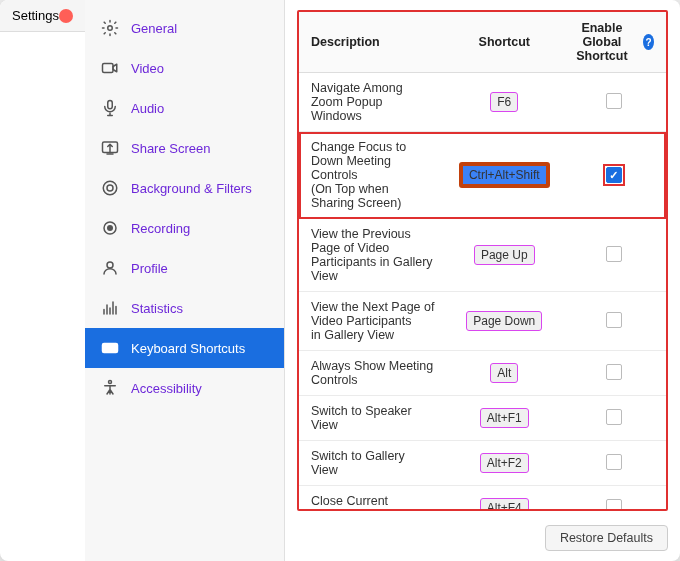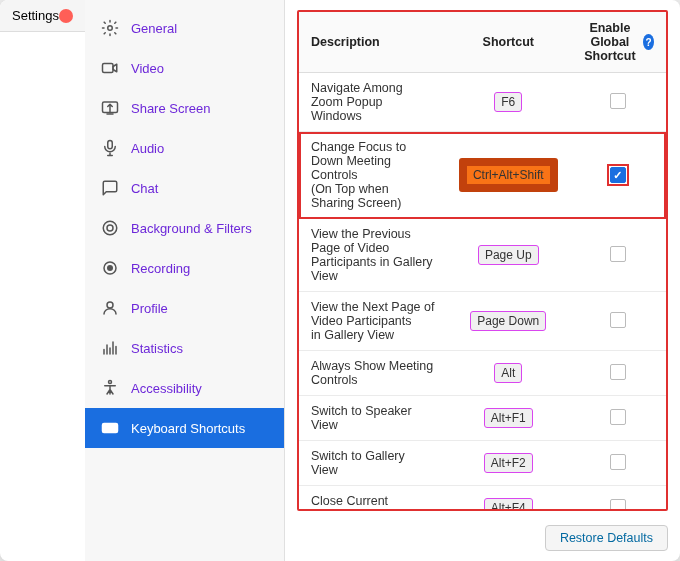--- a/index.html
+++ b/index.html
@@ -136,22 +136,22 @@
     .shortcut-badge {
       background: #f0f0f0;
       border: 1px solid #d946ef;
       border-radius: 3px;
       padding: 2px 6px;
       font-size: 12px;
       color: #333;
       display: inline-block;
     }
     .shortcut-badge.highlighted {
-      border: 8px solid #c2410c;
-      background: #f97316;
+      border: 4px solid #c2410c;
+      background: #3b82f6;
     }
     .checkbox {
       width: 16px;
       height: 16px;
       border: 1px solid #bbb;
       border-radius: 2px;
       display: inline-block;
       background: #fff;
       cursor: pointer;
     }
@@ -179,41 +179,41 @@
       display: flex;
       justify-content: flex-end;
     }
     .restore-btn {
       padding: 5px 14px;
       border: 1px solid #ccc;
       border-radius: 4px;
       background: #f5f5f5;
       font-size: 12.5px;
       cursor: pointer;
-      color: #0369a1;
+      color: #404040;
     }
     .question-icon {
       display: inline-flex;
       align-items: center;
       justify-content: center;
       width: 16px;
       height: 16px;
       border-radius: 50%;
       background: #1a6ee0;
       color: #fff;
       font-size: 10px;
       font-weight: bold;
       margin-left: 3px;
       cursor: pointer;
     }
     .th-global {
       display: flex;
       align-items: center;
       justify-content: center;
-      gap: 2px;
+      gap: 10px;
     }
     
     .table-container::-webkit-scrollbar { width: 6px; }
     .table-container::-webkit-scrollbar-track { background: #f0f0f0; }
     .table-container::-webkit-scrollbar-thumb { background: #ccc; border-radius: 3px; }
   </style>
 </head>
 <body>
 
 <div class="window">
@@ -241,46 +241,38 @@
               <rect x="2" y="6" width="14" height="12" rx="2" stroke="#555" stroke-width="2"></rect>
               <path d="M16 10l5-3v10l-5-3V10z" stroke="#555" stroke-width="2" stroke-linejoin="round"></path>
             </svg>
         </span>
         <span class="label">Video</span>
       </div>
 
       <div class="sidebar-item">
         <span class="icon">
           <svg width="18" height="18" viewBox="0 0 24 24" fill="none">
+              <rect x="9" y="2" width="6" height="11" rx="3" stroke="#555" stroke-width="2"></rect>
+              <path d="M5 10a7 7 0 0014 0M12 19v3M9 22h6" stroke="#555" stroke-width="2" stroke-linecap="round"></path>
+            </svg>
+        </span>
+        <span class="label">Audio</span>
+      </div>
+
+      <div class="sidebar-item">
+        <span class="icon">
+          <svg width="18" height="18" viewBox="0 0 24 24" fill="none">
               <rect x="2" y="4" width="20" height="14" rx="2" stroke="#555" stroke-width="2"></rect>
               <path d="M12 14v4M8 20h8" stroke="#555" stroke-width="2" stroke-linecap="round"></path>
               <path d="M9 10l3-3 3 3M12 7v6" stroke="#555" stroke-width="2" stroke-linecap="round" stroke-linejoin="round"></path>
             </svg>
         </span>
         <span class="label">Share Screen</span>
       </div>
 
-      <div class="sidebar-item">
-        <span class="icon">
-          <svg width="18" height="18" viewBox="0 0 24 24" fill="none">
-              <rect x="9" y="2" width="6" height="11" rx="3" stroke="#555" stroke-width="2"></rect>
-              <path d="M5 10a7 7 0 0014 0M12 19v3M9 22h6" stroke="#555" stroke-width="2" stroke-linecap="round"></path>
-            </svg>
-        </span>
-        <span class="label">Audio</span>
-      </div>
-
-      <div class="sidebar-item">
-        <span class="icon">
-          <svg width="18" height="18" viewBox="0 0 24 24" fill="none">
-              <path d="M21 15a2 2 0 01-2 2H7l-4 4V5a2 2 0 012-2h14a2 2 0 012 2z" stroke="#555" stroke-width="2" stroke-linejoin="round"></path>
-            </svg>
-        </span>
-        <span class="label">Chat</span>
-      </div>
 
       <div class="sidebar-item">
         <span class="icon">
           <svg width="18" height="18" viewBox="0 0 24 24" fill="none">
               <circle cx="12" cy="12" r="9" stroke="#555" stroke-width="2"></circle>
               <circle cx="12" cy="12" r="4" stroke="#555" stroke-width="2"></circle>
             </svg>
         </span>
         <span class="label">Background &amp; Filters</span>
       </div>
@@ -307,38 +299,38 @@
 
       <div class="sidebar-item">
         <span class="icon">
           <svg width="18" height="18" viewBox="0 0 24 24" fill="none">
               <path d="M4 20V14M8 20V8M12 20V12M16 20V4M20 20V10" stroke="#555" stroke-width="2" stroke-linecap="round"></path>
             </svg>
         </span>
         <span class="label">Statistics</span>
       </div>
 
+      <div class="sidebar-item active">
+        <span class="icon">
+          <svg width="18" height="18" viewBox="0 0 24 24" fill="none">
+              <rect x="2" y="6" width="20" height="12" rx="2" stroke="#fff" stroke-width="2"></rect>
+              <path d="M6 10h1M9 10h1M12 10h1M15 10h1M18 10h1M6 14h4M12 14h1M15 14h1M18 14h1" stroke="#fff" stroke-width="1.5" stroke-linecap="round"></path>
+            </svg>
+        </span>
+        <span class="label">Keyboard Shortcuts</span>
+      </div>
+
       <div class="sidebar-item">
         <span class="icon">
           <svg width="18" height="18" viewBox="0 0 24 24" fill="none">
               <circle cx="12" cy="4" r="2" stroke="#555" stroke-width="2"></circle>
               <path d="M5 9h14M12 9v11M8 20l4-6 4 6" stroke="#555" stroke-width="2" stroke-linecap="round" stroke-linejoin="round"></path>
             </svg>
         </span>
         <span class="label">Accessibility</span>
-      </div>
-
-      <div class="sidebar-item active">
-        <span class="icon">
-          <svg width="18" height="18" viewBox="0 0 24 24" fill="none">
-              <rect x="2" y="6" width="20" height="12" rx="2" stroke="#fff" stroke-width="2"></rect>
-              <path d="M6 10h1M9 10h1M12 10h1M15 10h1M18 10h1M6 14h4M12 14h1M15 14h1M18 14h1" stroke="#fff" stroke-width="1.5" stroke-linecap="round"></path>
-            </svg>
-        </span>
-        <span class="label">Keyboard Shortcuts</span>
       </div>
     </div>
 
     <div class="content">
       <div class="table-container">
         <table>
           <thead>
             <tr>
               <th>Description</th>
               <th>Shortcut</th>

